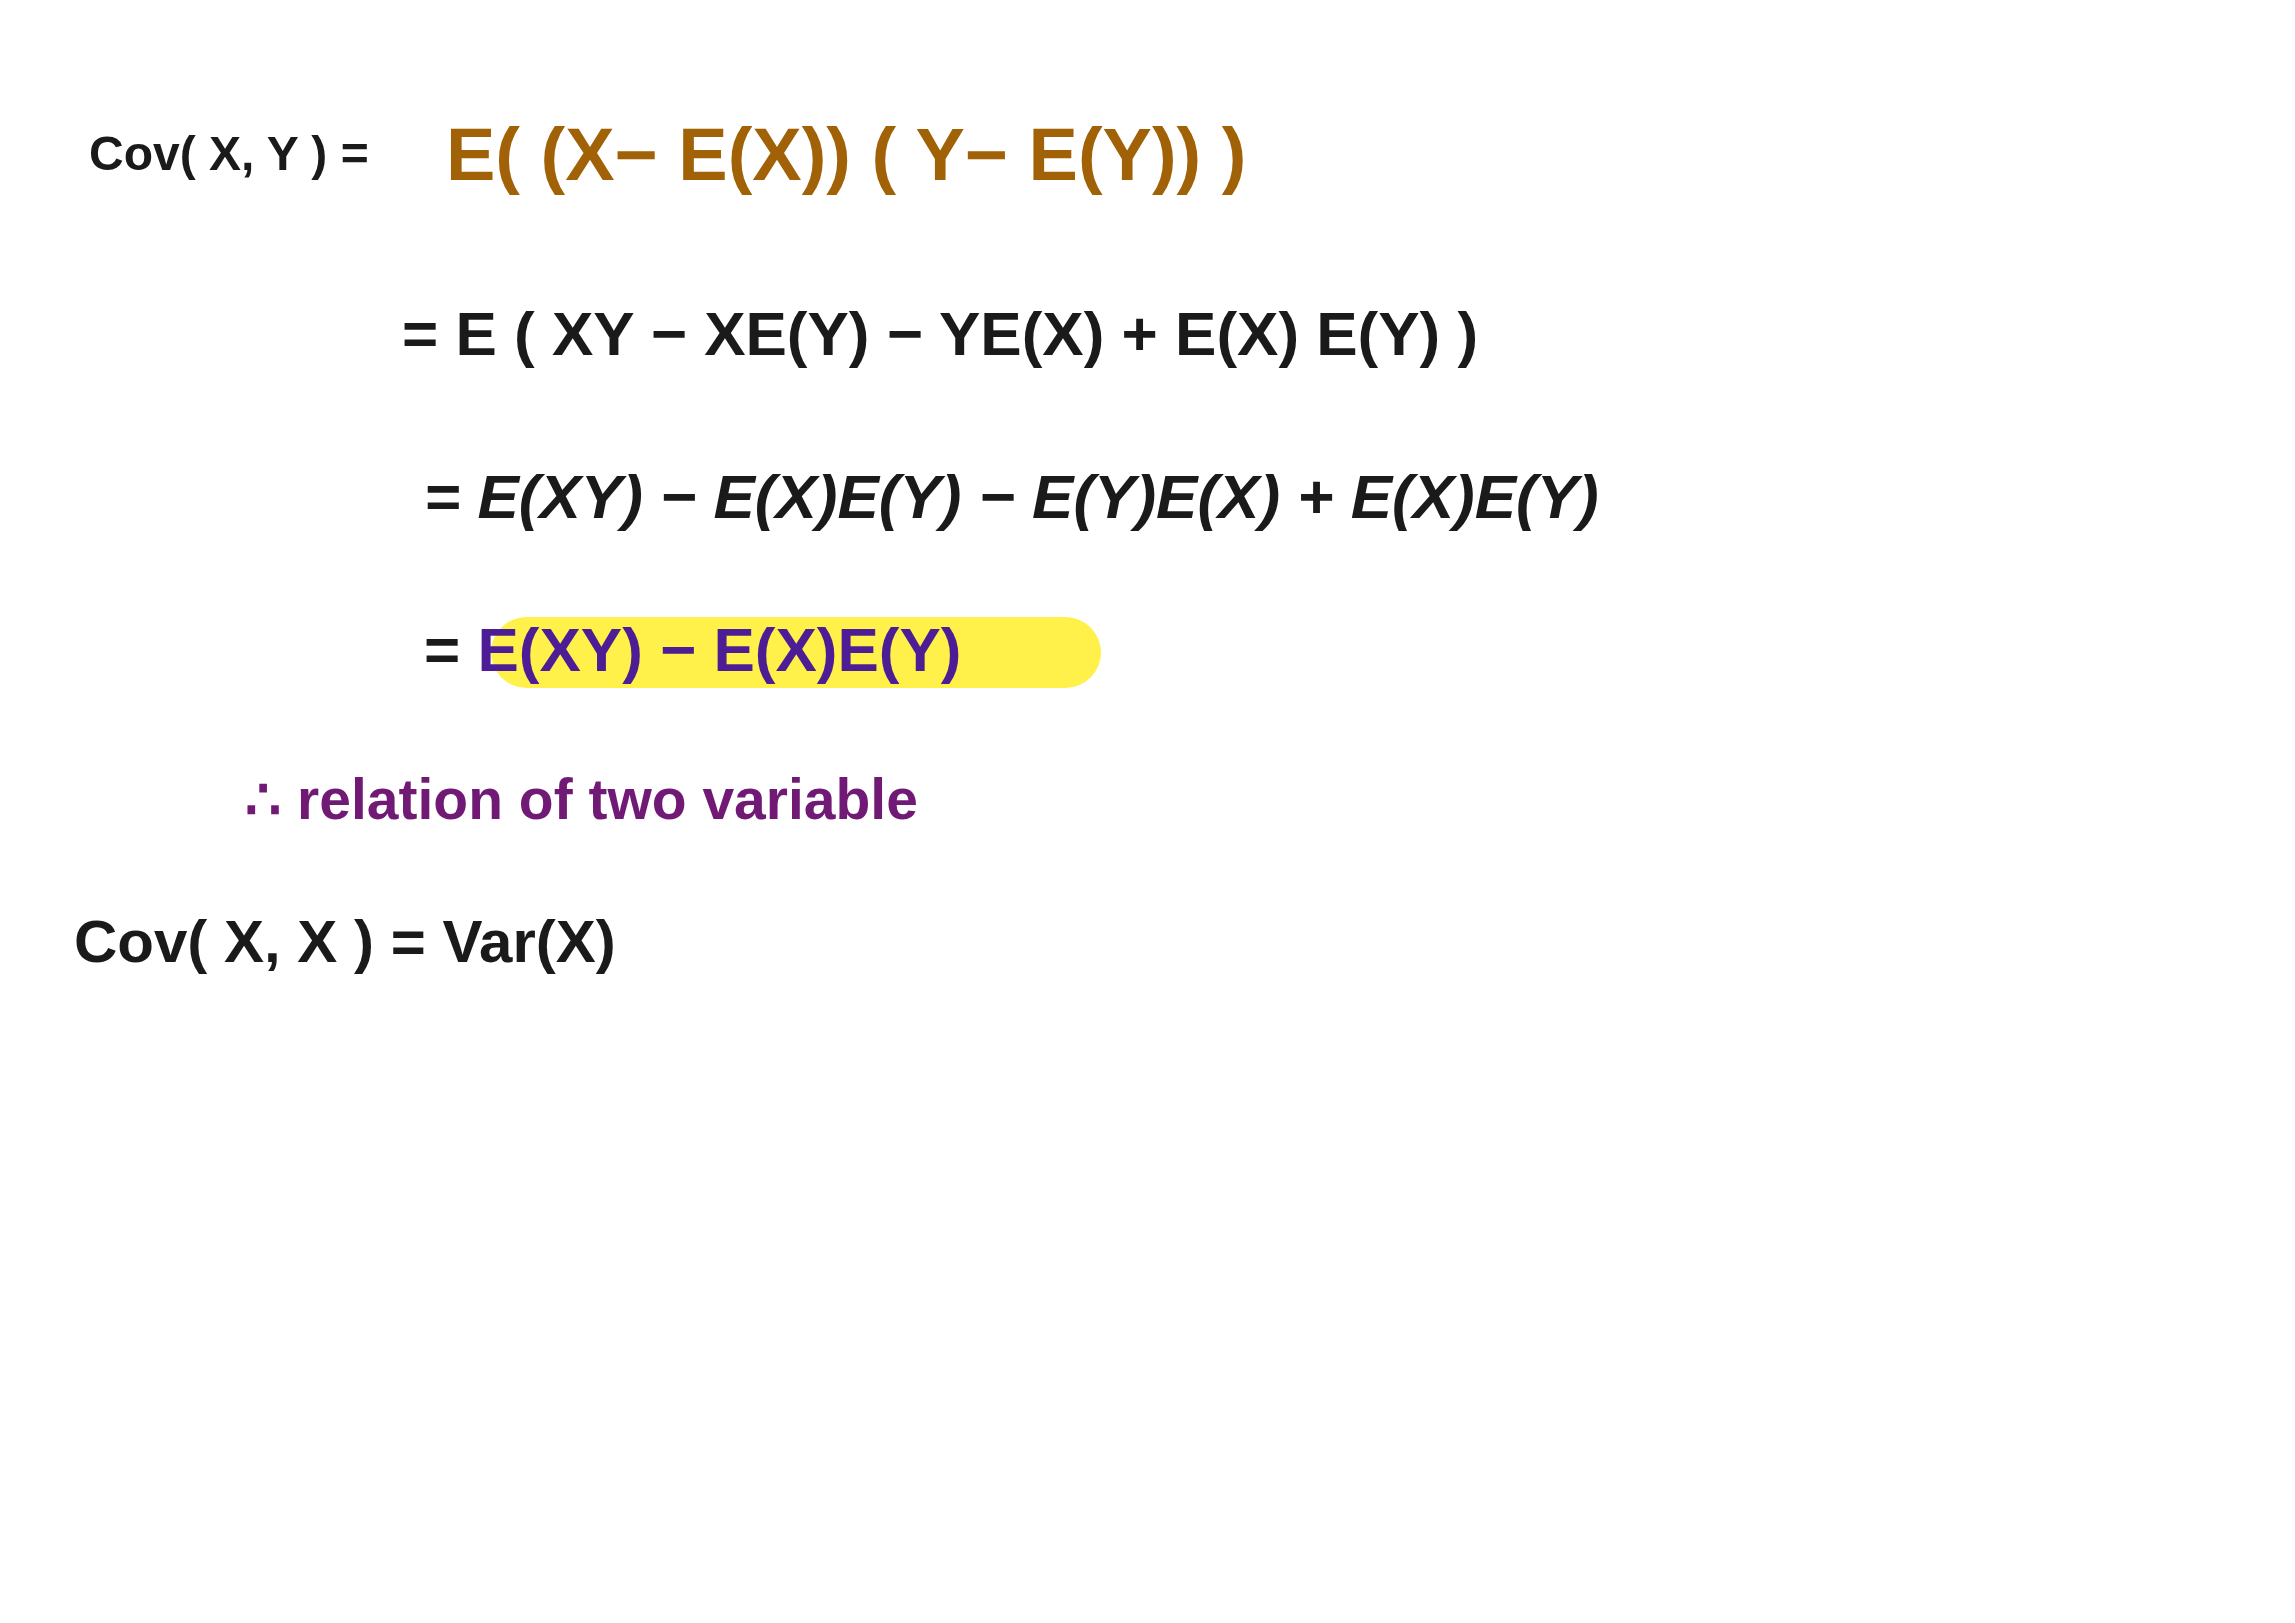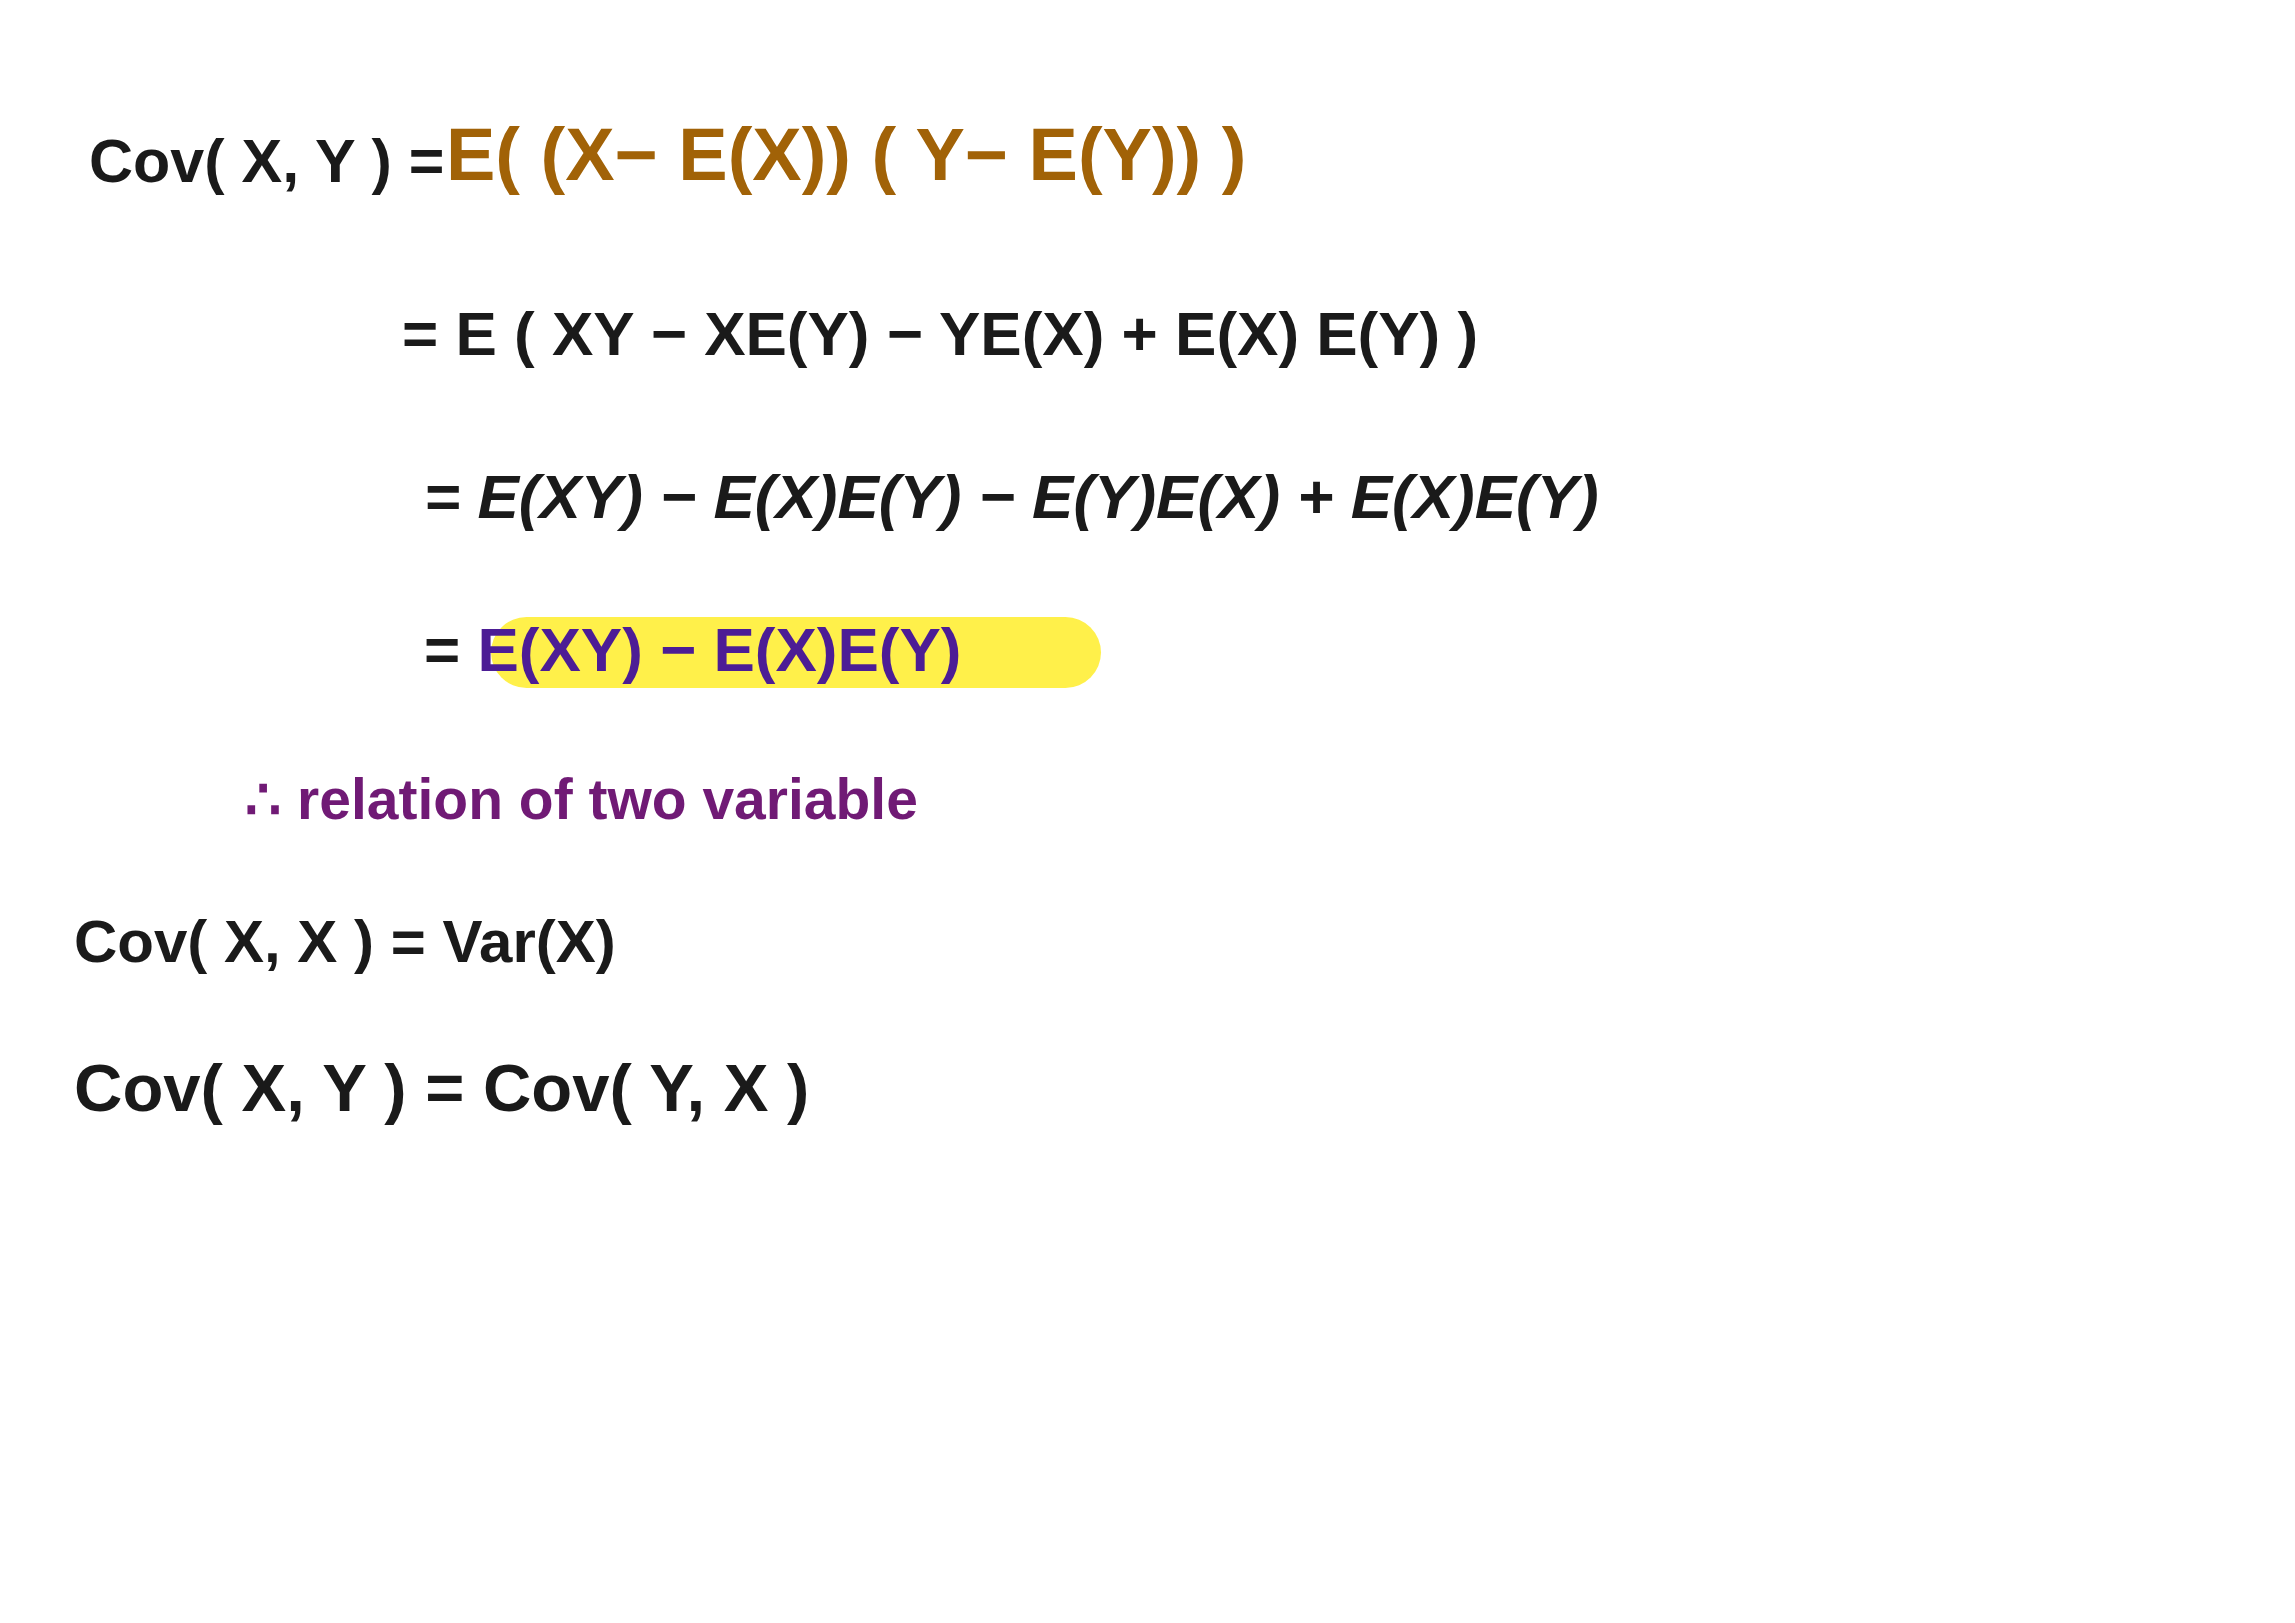--- a/index.html
+++ b/index.html
@@ -19,21 +19,21 @@
   .line {
     position: absolute;
     white-space: nowrap;
     font-weight: 700;
   }
   .black { color: #1a1a1a; }
   .blue  { color: #a16207; }
   .gray  { color: #701a75; }
   .teal  { color: #4c1d95; }
 
-  .l1 { top: 126px;  left: 89px; font-size: 61px; }
+  .l1 { top: 126px;  left: 89px; font-size: 48px; }
   .l1b{ top: 112px;  left: 446px; font-size: 74px; }
 
   .l2 { top: 298px;  left: 402px; font-size: 62px; }
   .l3 { top: 461px;  left: 424px; font-size: 62px; font-style: italic; }
 
   .l4 { top: 614px;  left: 424px; font-size: 62px; }
   .hl {
     position: absolute;
     top: 617px;
     left: 491px;
@@ -70,16 +70,15 @@
 
   <div class="line l4 l4text">
     <span class="black">= </span>
     <span class="teal">E(XY) −  E(X)E(Y)</span>
   </div>
 
   <div class="line note gray">∴  relation  of  two  variable</div>
 
   <div class="line l5 black">Cov( X, X ) =  Var(X)</div>
 
-  <div class="line l6 black">Cov( X, Y ) =  Cov( Y, X )</div>
 
 </div>
 
 
 </body></html>

